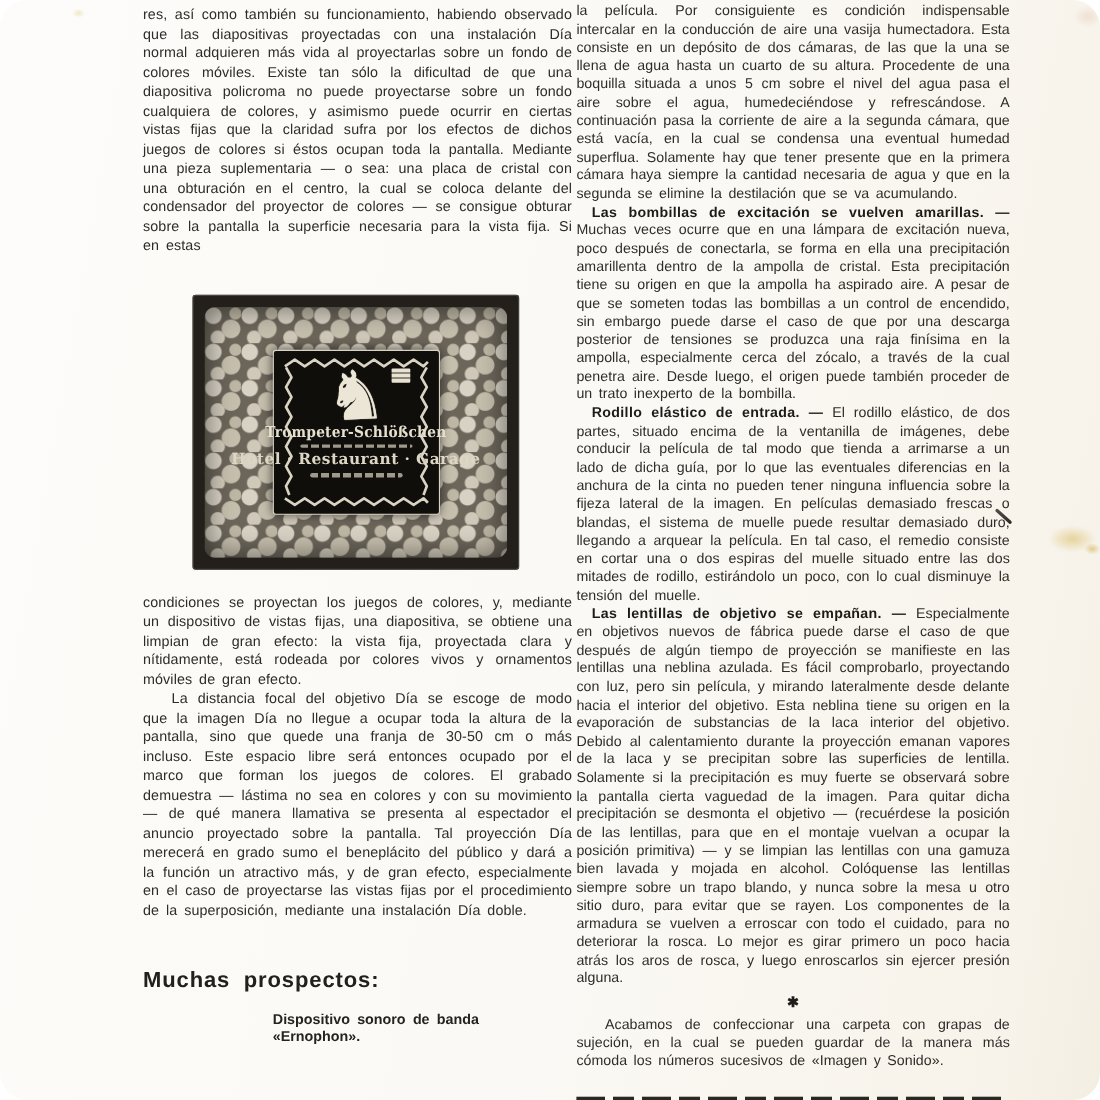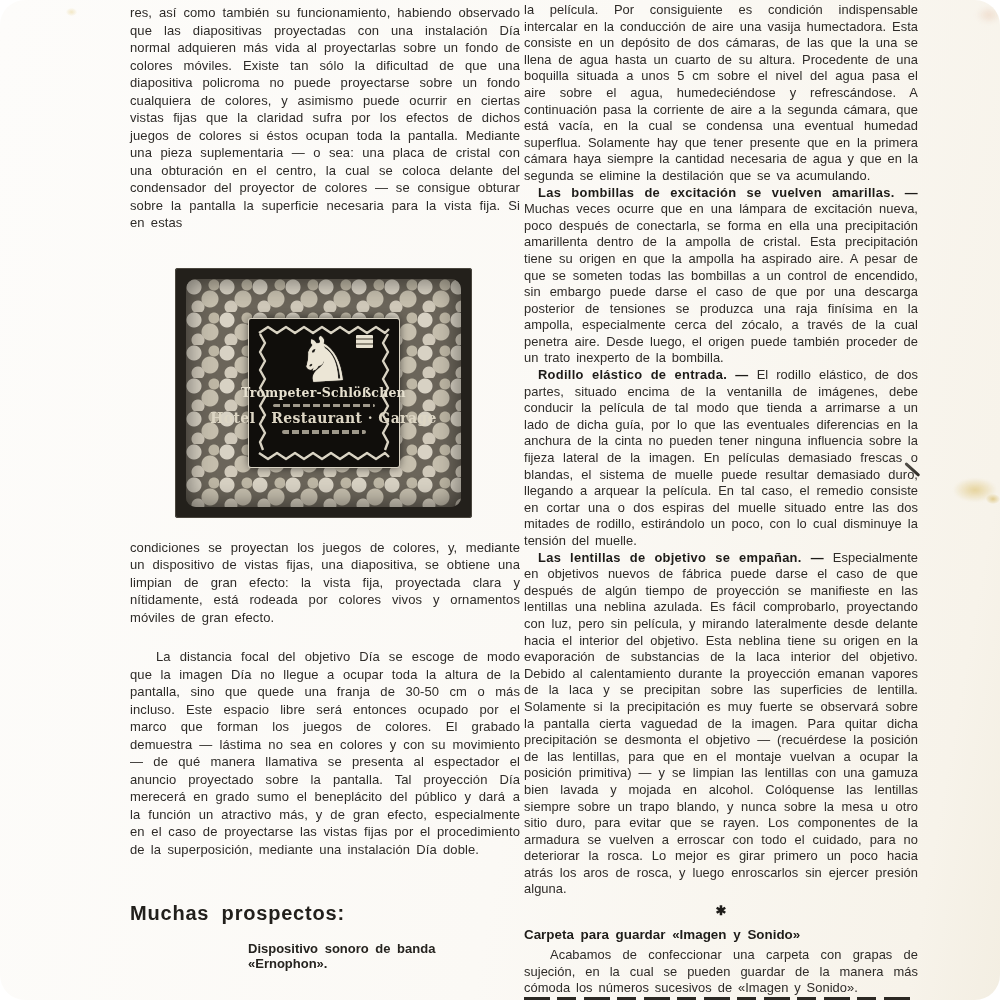--- a/index.html
+++ b/index.html
@@ -10,21 +10,21 @@
   }
   .col{position:absolute;top:0;}
   .col-left{left:130px;width:390px;}
   .col-right{left:524px;width:394px;}
   p{margin:0;text-align:justify;}
   .body-text{font-size:13px;line-height:17.5px;word-spacing:2.5px;letter-spacing:0.1px;}
   .body-text-r{font-size:12.9px;line-height:16.6px;word-spacing:2.2px;letter-spacing:0.05px;}
   .indent{text-indent:26px;}
   .indent-sm{text-indent:14px;}
   b.runin{color:#1d1b18;letter-spacing:0.3px;}
-  .para-gap{margin-top:22px;}
+  .para-gap{}
 
   
   .figure{margin:36px 0 0 45px;width:297px;height:250px;background:#23201b;
           border-radius:3px;padding:11px;box-sizing:border-box;box-shadow:0 0 0 1px #4a463e inset;}
   .pebbles{position:relative;width:100%;height:100%;border-radius:10px;overflow:hidden;
     background-color:#6b655a;
     background-image:
       radial-gradient(circle at 8px 8px, #d8d2c4 0 7px, rgba(0,0,0,0) 8px),
       radial-gradient(circle at 24px 20px, #c6bfae 0 8px, rgba(0,0,0,0) 9px),
       radial-gradient(circle at 12px 28px, #d0c9ba 0 6px, rgba(0,0,0,0) 7px),
@@ -119,21 +119,20 @@
     <p class="body-text-r" style="margin-top:2px">la película. Por consiguiente es condición indispensable intercalar en la conducción de aire una vasija humectadora. Esta consiste en un depósito de dos cámaras, de las que la una se llena de agua hasta un cuarto de su altura. Procedente de una boquilla situada a unos 5 cm sobre el nivel del agua pasa el aire sobre el agua, humedeciéndose y refrescándose. A continuación pasa la corriente de aire a la segunda cámara, que está vacía, en la cual se condensa una eventual humedad superflua. Solamente hay que tener presente que en la primera cámara haya siempre la cantidad necesaria de agua y que en la segunda se elimine la destilación que se va acumulando.</p>
 
     <p class="body-text-r indent-sm"><b class="runin">Las bombillas de excitación se vuelven amarillas. — </b><span>Muchas veces ocurre que en una lámpara de excitación nueva, poco después de conectarla, se forma en ella una precipitación amarillenta dentro de la ampolla de cristal. Esta precipitación tiene su origen en que la ampolla ha aspirado aire. A pesar de que se someten todas las bombillas a un control de encendido, sin embargo puede darse el caso de que por una descarga posterior de tensiones se produzca una raja finísima en la ampolla, especialmente cerca del zócalo, a través de la cual penetra aire. Desde luego, el origen puede también proceder de un trato inexperto de la bombilla.</span></p>
 
     <p class="body-text-r indent-sm"><b class="runin">Rodillo elástico de entrada. — </b><span>El rodillo elástico, de dos partes, situado encima de la ventanilla de imágenes, debe conducir la película de tal modo que tienda a arrimarse a un lado de dicha guía, por lo que las eventuales diferencias en la anchura de la cinta no pueden tener ninguna influencia sobre la fijeza lateral de la imagen. En películas demasiado frescas o blandas, el sistema de muelle puede resultar demasiado duro, llegando a arquear la película. En tal caso, el remedio consiste en cortar una o dos espiras del muelle situado entre las dos mitades de rodillo, estirándolo un poco, con lo cual disminuye la tensión del muelle.</span></p>
 
     <p class="body-text-r indent-sm"><b class="runin">Las lentillas de objetivo se empañan. — </b><span>Especialmente en objetivos nuevos de fábrica puede darse el caso de que después de algún tiempo de proyección se manifieste en las lentillas una neblina azulada. Es fácil comprobarlo, proyectando con luz, pero sin película, y mirando lateralmente desde delante hacia el interior del objetivo. Esta neblina tiene su origen en la evaporación de substancias de la laca interior del objetivo. Debido al calentamiento durante la proyección emanan vapores de la laca y se precipitan sobre las superficies de lentilla. Solamente si la precipitación es muy fuerte se observará sobre la pantalla cierta vaguedad de la imagen. Para quitar dicha precipitación se desmonta el objetivo — (recuérdese la posición de las lentillas, para que en el montaje vuelvan a ocupar la posición primitiva) — y se limpian las lentillas con una gamuza bien lavada y mojada en alcohol. Colóquense las lentillas siempre sobre un trapo blando, y nunca sobre la mesa u otro sitio duro, para evitar que se rayen. Los componentes de la armadura se vuelven a erroscar con todo el cuidado, para no deteriorar la rosca. Lo mejor es girar primero un poco hacia atrás los aros de rosca, y luego enroscarlos sin ejercer presión alguna.</span></p>
 
     <div class="star">✱</div>
 
-    <div class="carpeta-h">Carpeta para guardar «Imagen y Sonido»</div>
 
     <p class="body-text-r carpeta-b indent">Acabamos de confeccionar una carpeta con grapas de sujeción, en la cual se pueden guardar de la manera más cómoda los números sucesivos de «Imagen y Sonido».</p>
 
   </div>
 
   <div class="pen-mark"></div>
   <div class="stain-yellow"></div>
   <div class="stain-yellow2"></div>
   <div class="smudge-tr"></div>
   <div class="fleck-tl"></div>

